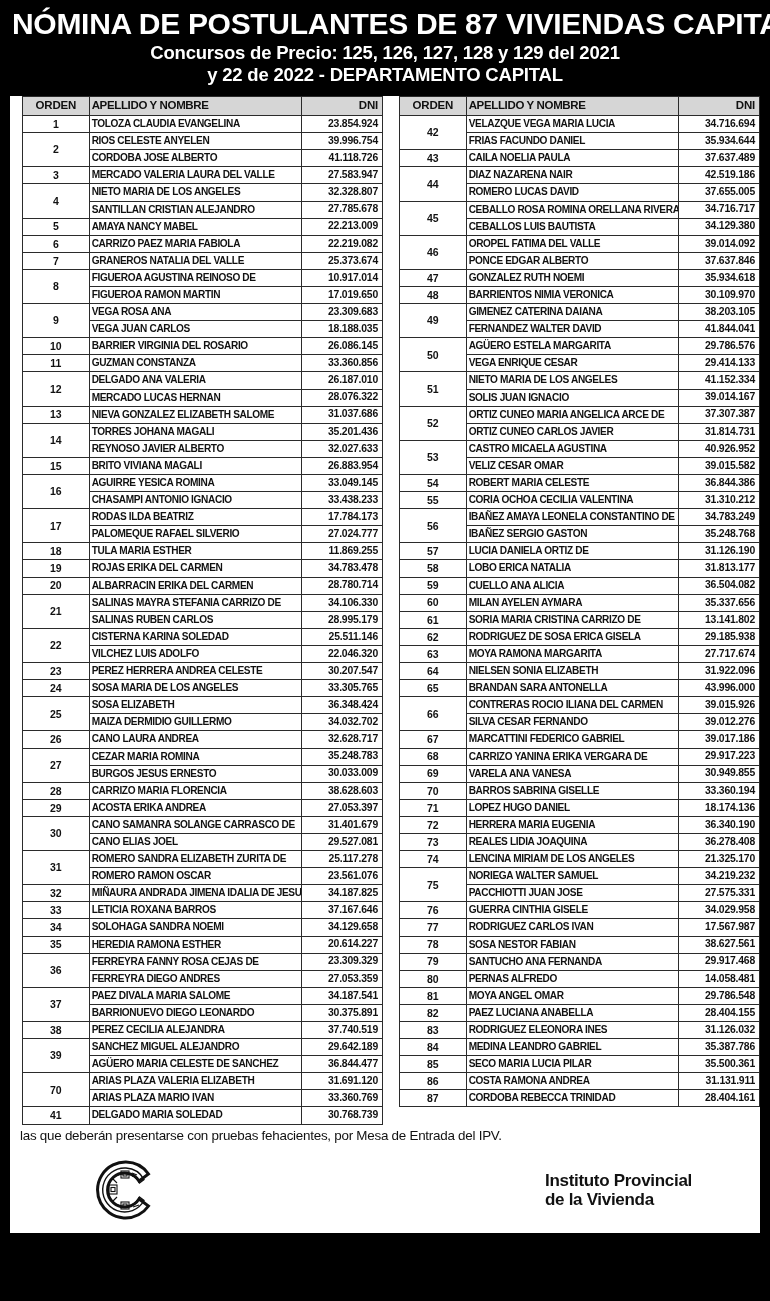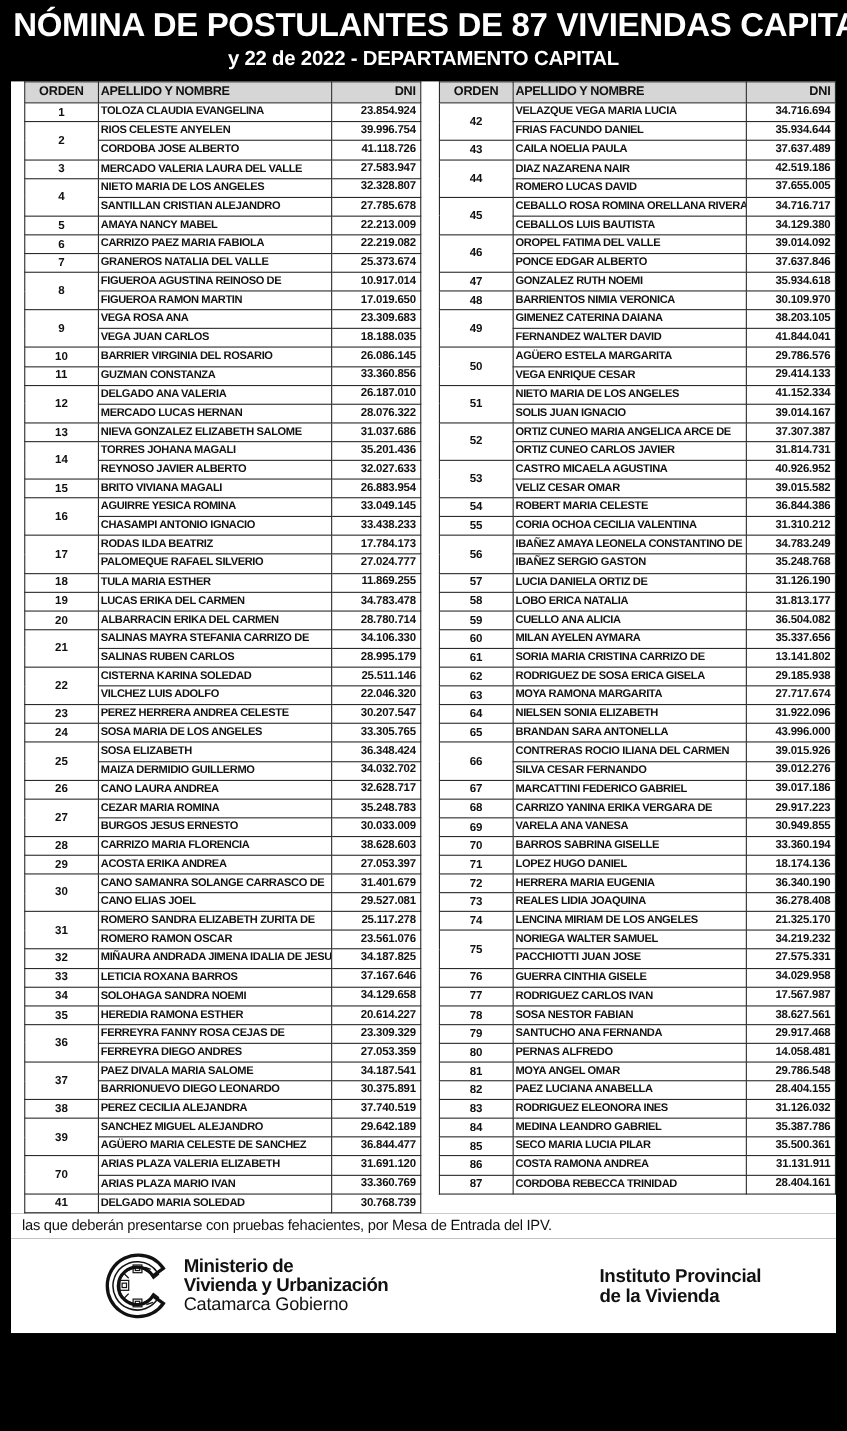--- a/index.html
+++ b/index.html
@@ -99,20 +99,21 @@
   .logo-right .r1,.logo-right .r2{font-size:17px;font-weight:bold;letter-spacing:-0.3px;}
   .bottombar{height:9px;background:#000;}
 </style>
 </head>
 <body>
 
 <div class="page">
 
   <div class="header">
     <h1>NÓMINA DE POSTULANTES DE 87 VIVIENDAS CAPITAL</h1>
+    <div class="sub">Concursos de Precio: 125, 126, 127, 128 y 129 del 2021</div>
     <div class="sub">y 22 de 2022 - DEPARTAMENTO CAPITAL</div>
   </div>
 
   <div class="tables">
     <div class="col">
       <table>
         <thead>
           <tr>
             <th class="c-orden">ORDEN</th>
             <th class="c-nombre">APELLIDO Y NOMBRE</th>
@@ -237,21 +238,21 @@
               <td class="c-nombre">PALOMEQUE RAFAEL SILVERIO</td>
               <td class="c-dni">27.024.777</td>
             </tr>
             <tr>
               <td class="c-orden">18</td>
               <td class="c-nombre">TULA MARIA ESTHER</td>
               <td class="c-dni">11.869.255</td>
             </tr>
             <tr>
               <td class="c-orden">19</td>
-              <td class="c-nombre">LUCAS ERIKA DEL CARMEN</td>
+              <td class="c-nombre">ROJAS ERIKA DEL CARMEN</td>
               <td class="c-dni">34.783.478</td>
             </tr>
             <tr>
               <td class="c-orden">20</td>
               <td class="c-nombre">ALBARRACIN ERIKA DEL CARMEN</td>
               <td class="c-dni">28.780.714</td>
             </tr>
             <tr>
               <td class="c-orden" rowspan="2">21</td>
               <td class="c-nombre">SALINAS MAYRA STEFANIA CARRIZO DE</td>
@@ -708,25 +709,20 @@
             <rect x="16" y="28.5" width="4" height="4"></rect>
             <rect x="26" y="12" width="8" height="7"></rect>
             <rect x="28" y="14" width="4" height="3"></rect>
             <rect x="26" y="43" width="8" height="7"></rect>
             <rect x="28" y="45" width="4" height="3"></rect>
             <path d="M37 14 l5 2 M37 17 l6 2 M38 45 l5 -2 M38 48 l6 -2"></path>
             <path d="M18 20 l4 4 M18 42 l4 -4"></path>
           </g>
         </svg>
       </div>
-      <div class="min-text">
-        <div class="l1">Ministerio de</div>
-        <div class="l2">Vivienda y Urbanización</div>
-        <div class="l3">Catamarca Gobierno</div>
-      </div>
     </div>
     <div class="logo-right">
       <div class="r1">Instituto Provincial</div>
       <div class="r2">de la Vivienda</div>
     </div>
   </div>
 
   <div class="bottombar"></div>
 </div>
 

